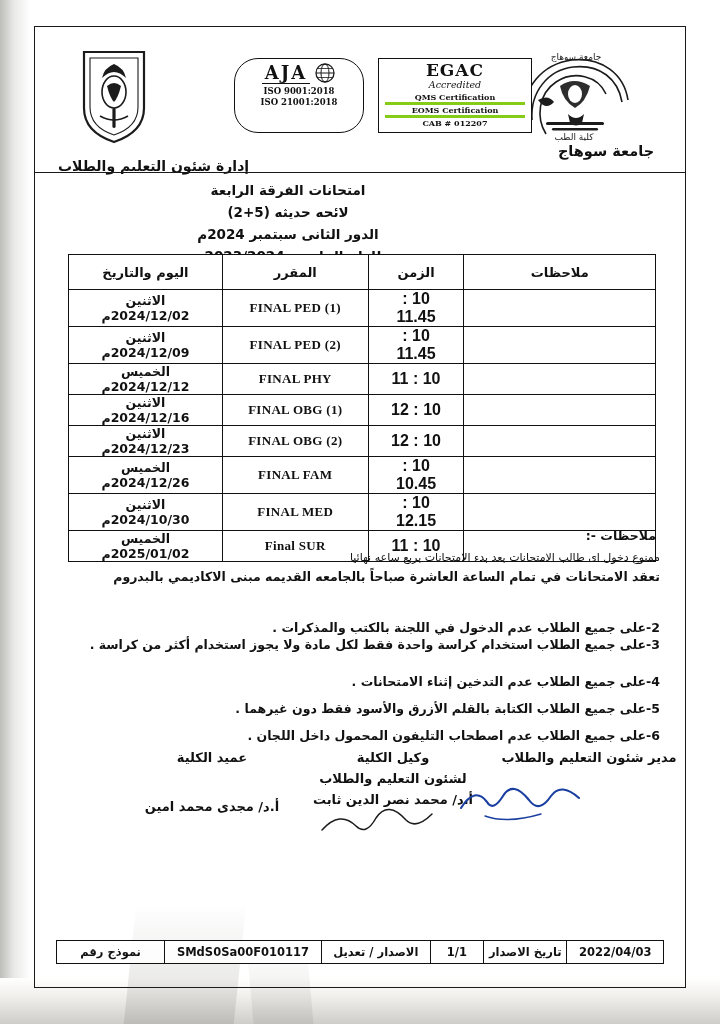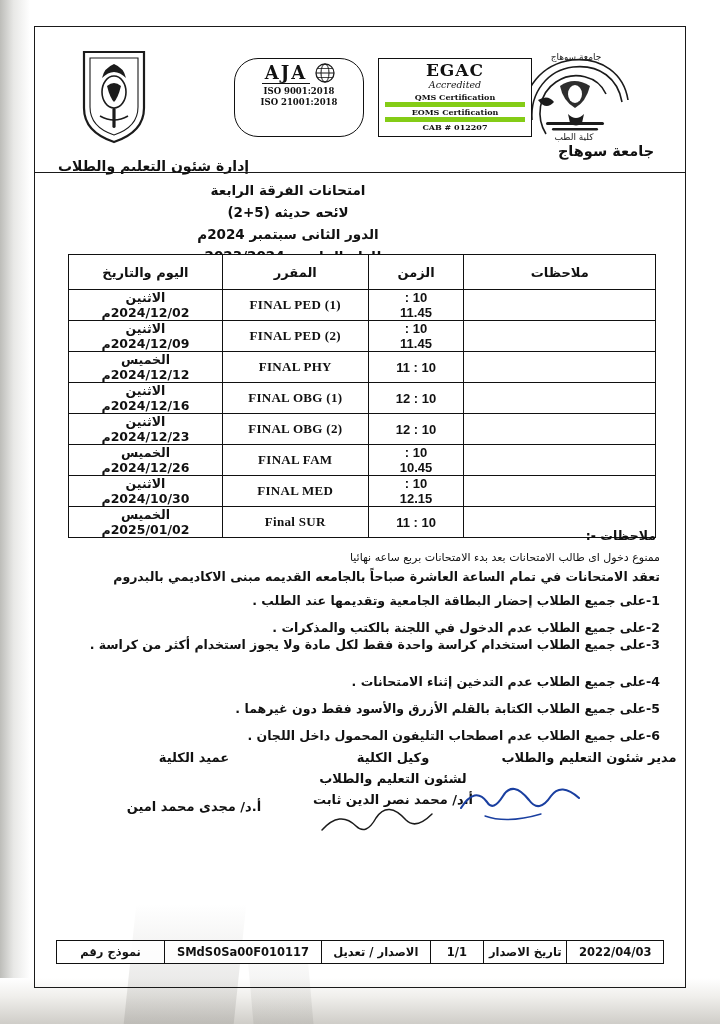--- a/index.html
+++ b/index.html
@@ -92,21 +92,21 @@
   .cert-sub {
     font-size: 9.5px;
     font-style: italic;
     margin-top: -1px;
     margin-bottom: 2px;
   }
   .cert-line {
     font-size: 8px;
     font-weight: bold;
     line-height: 1.25;
-    border-top: 5px solid #84cc16;
+    border-top: 3px solid #84cc16;
   }
   .cert-line.first { border-top: none; }
   .aja-globe {
     width: 100%;
     display: flex;
     justify-content: center;
     align-items: center;
     gap: 4px;
     margin-bottom: 2px;
   }
@@ -185,21 +185,21 @@
   col.c-date  { width: 154px; }
   .subj {
     font-weight: bold;
     font-family: "Liberation Serif", "DejaVu Serif", serif;
     font-size: 13px;
     letter-spacing: .3px;
   }
   .time {
     font-weight: bold;
     font-family: "Liberation Sans", sans-serif;
-    font-size: 13px;
+    font-size: 16px;
   }
   .date {
     font-weight: bold;
     font-size: 12.5px;
   }
 
   
   .notes-head {
     position: absolute;
     right: 64px; top: 528px;
@@ -220,21 +220,21 @@
   
   .sig {
     position: absolute;
     font-size: 13px;
     font-weight: bold;
     text-align: center;
     line-height: 1.6;
   }
   .sig-1 { right: 36px; top: 748px; width: 190px; }
   .sig-2 { right: 232px; top: 748px; width: 190px; }
-  .sig-3 { right: 436px; top: 748px; width: 180px; }
+  .sig-3 { right: 418px; top: 748px; width: 180px; }
 
   .ink {
     position: absolute;
     pointer-events: none;
   }
 
   
   table.footer {
     position: absolute;
     left: 56px; top: 940px;
@@ -410,21 +410,20 @@
         <td class="date">الخميس 2025/01/02م</td>
       </tr>
     </tbody>
   </table>
 
   <div class="notes-head">ملاحظات -:</div>
 
   <div class="note-line note-small" style="top:550px;">ممنوع دخول اى طالب الامتحانات بعد بدء الامتحانات بربع ساعه نهائيا</div>
   <div class="note-line note-bold" style="top:568px;">تعقد الامتحانات في تمام الساعة العاشرة صباحاً بالجامعه القديمه مبنى الاكاديمي بالبدروم</div>
 
-  <div class="note-line note-bold" style="top:592px;">1-على جميع الطلاب إحضار البطاقة الجامعية وتقديمها عند الطلب .</div>
   <div class="note-line note-bold" style="top:619px;">2-على جميع الطلاب عدم الدخول في اللجنة بالكتب والمذكرات .</div>
   <div class="note-line note-bold" style="top:636px;">3-على جميع الطلاب استخدام كراسة واحدة فقط لكل مادة ولا يجوز استخدام أكثر من كراسة .</div>
   <div class="note-line note-bold" style="top:673px;">4-على جميع الطلاب عدم التدخين إثناء الامتحانات .</div>
   <div class="note-line note-bold" style="top:700px;">5-على جميع الطلاب الكتابة بالقلم الأزرق والأسود فقط دون غيرهما .</div>
   <div class="note-line note-bold" style="top:727px;">6-على جميع الطلاب عدم اصطحاب التليفون المحمول داخل اللجان .</div>
 
   <div class="sig sig-3">
     <div>عميد الكلية</div>
     <div style="height:28px"></div>
     <div>أ.د/ مجدى محمد امين</div>

